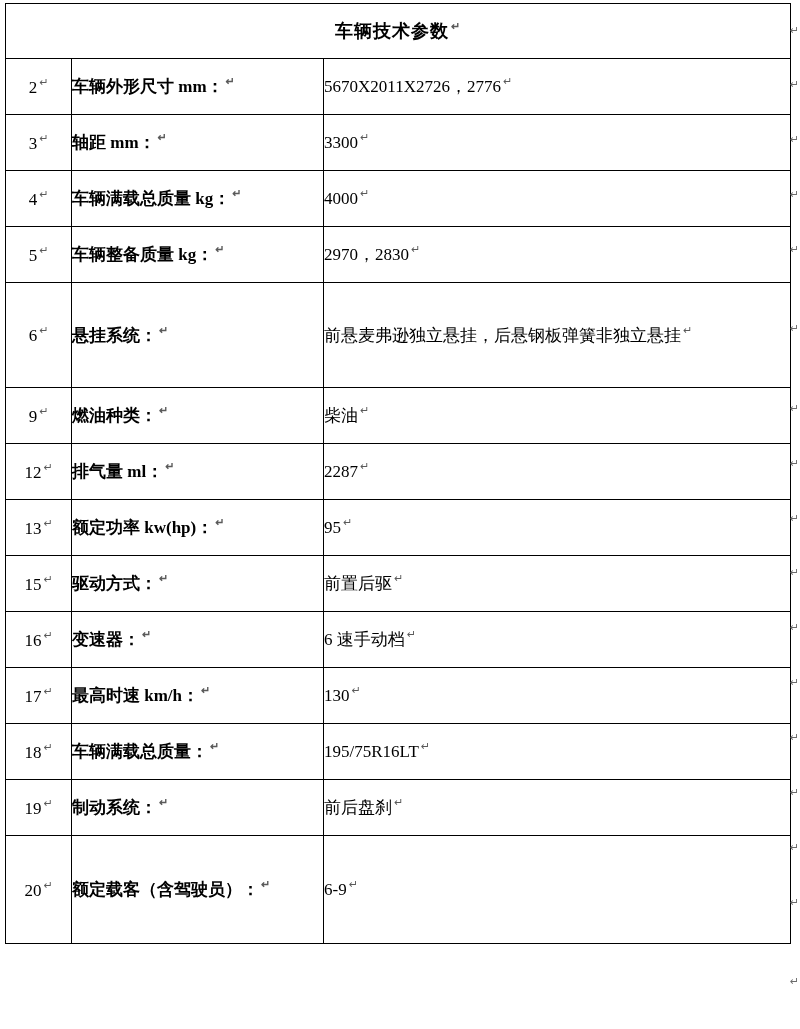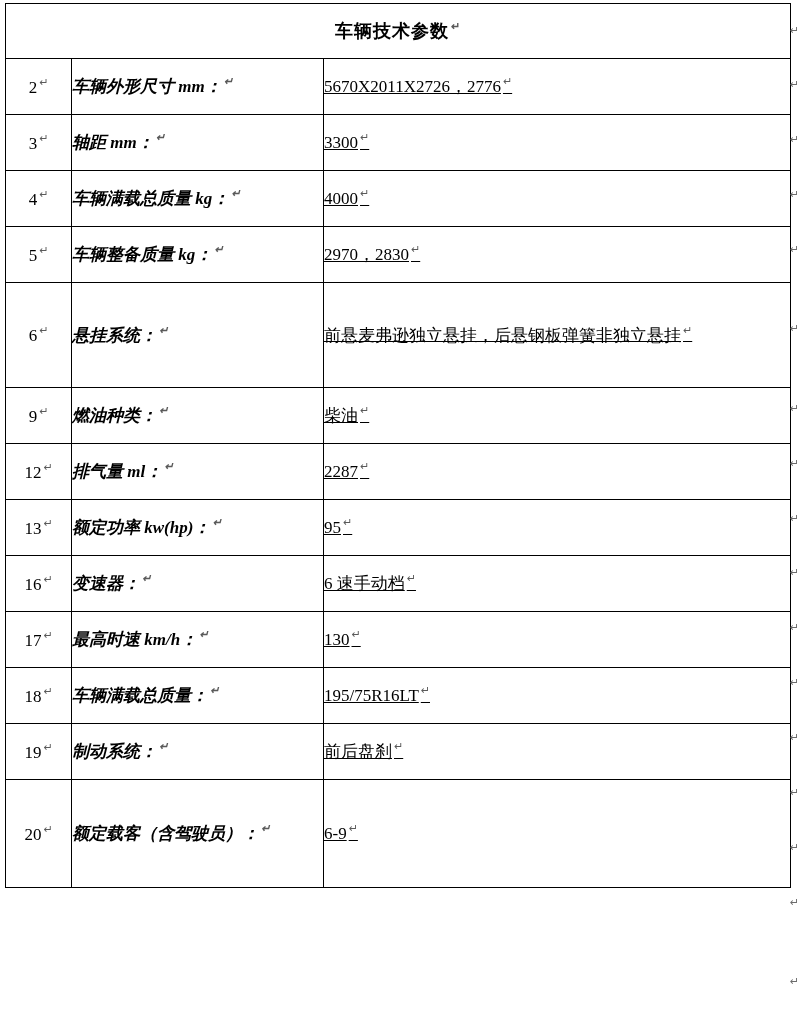--- a/index.html
+++ b/index.html
@@ -47,29 +47,27 @@
     font-family: "Liberation Serif", "DejaVu Serif", serif;
   }
   .name-cell {
     width: 252px;
     font-size: 17px;
     font-weight: bold;
     padding-left: 12px;
     padding-right: 4px;
     line-height: 1.55;
     font-family: "Liberation Serif", "DejaVu Serif", serif;
-    font-style: italic;
   }
   .val-cell {
     font-size: 17px;
     padding-left: 10px;
     padding-right: 6px;
     line-height: 1.65;
     font-family: "Liberation Serif", "DejaVu Serif", serif;
-    text-decoration: underline;
   }
   .row-std td { height: 55px; }
   .row-tall td { height: 104px; }
   .row-tall2 td { height: 107px; }
   
   .mark {
     font-size: 11px;
     color: #5a5a5a;
     vertical-align: super;
     margin-left: 2px;
@@ -150,20 +148,25 @@
         <td class="val-cell"><span>2287</span><span class="mark">↵</span></td>
       </tr>
 
       <tr class="row-std">
         <td class="idx-cell"><span>13</span><span class="mark">↵</span></td>
         <td class="name-cell"><span>额定功率 kw(hp)：</span><span class="mark">↵</span></td>
         <td class="val-cell"><span>95</span><span class="mark">↵</span></td>
       </tr>
 
 
+      <tr class="row-std">
+        <td class="idx-cell"><span>15</span><span class="mark">↵</span></td>
+        <td class="name-cell"><span>驱动方式：</span><span class="mark">↵</span></td>
+        <td class="val-cell"><span>前置后驱</span><span class="mark">↵</span></td>
+      </tr>
 
       <tr class="row-std">
         <td class="idx-cell"><span>16</span><span class="mark">↵</span></td>
         <td class="name-cell"><span>变速器：</span><span class="mark">↵</span></td>
         <td class="val-cell"><span>6 速手动档</span><span class="mark">↵</span></td>
       </tr>
 
       <tr class="row-std">
         <td class="idx-cell"><span>17</span><span class="mark">↵</span></td>
         <td class="name-cell"><span>最高时速 km/h：</span><span class="mark">↵</span></td>

